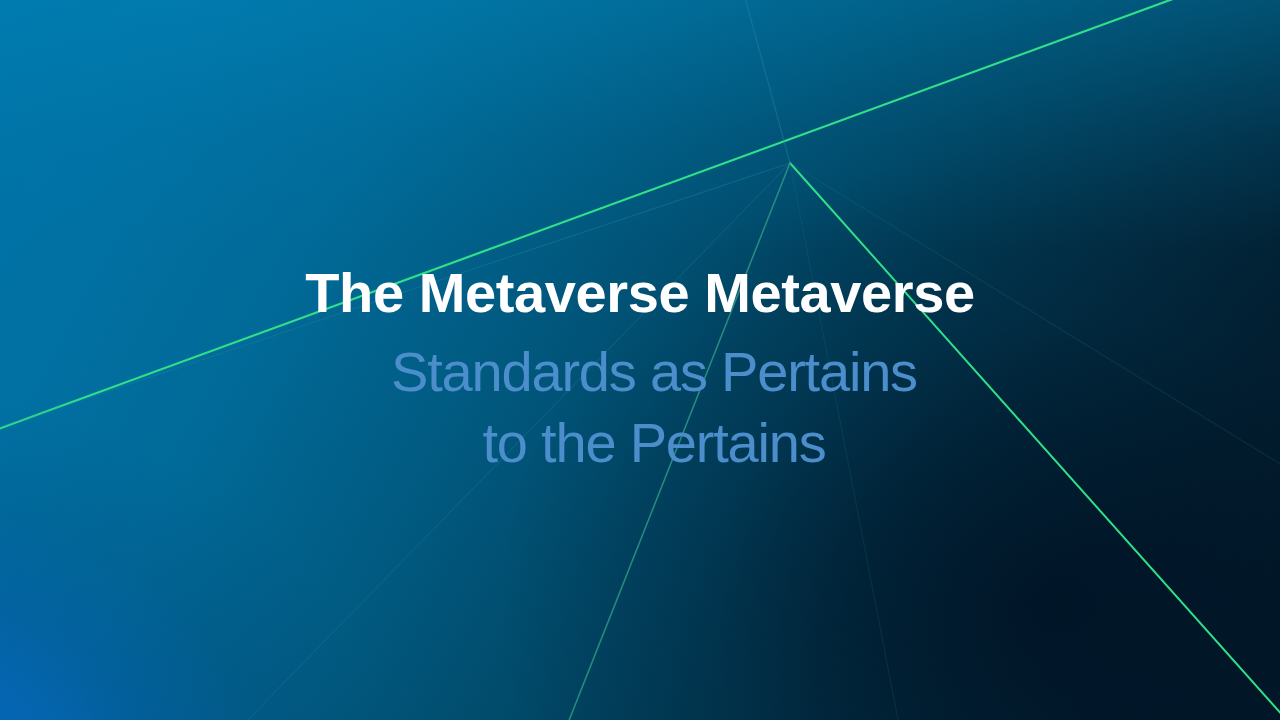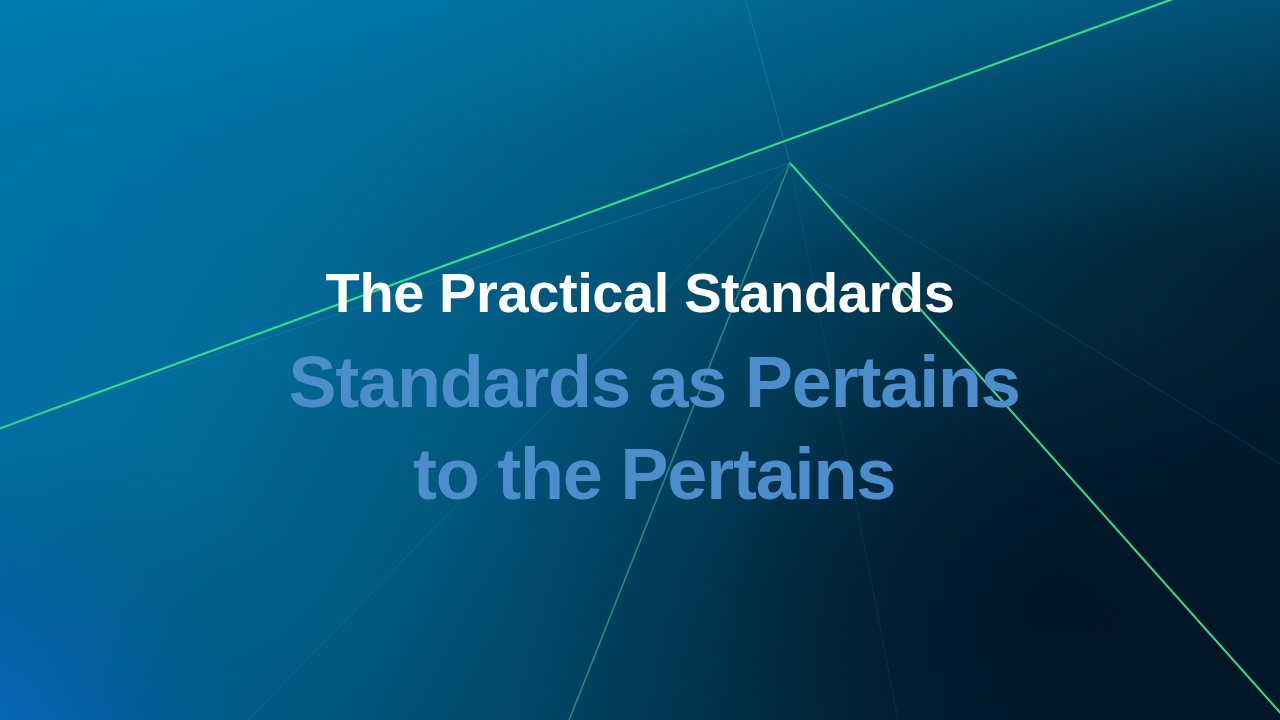--- a/index.html
+++ b/index.html
@@ -82,22 +82,22 @@
   }
   .title {
     font-size: 56px;
     font-weight: 700;
     letter-spacing: -0.4px;
     line-height: 1.1;
     margin: 0;
     white-space: nowrap;
   }
   .subtitle {
-    font-size: 72px;
-    font-weight: 700;
+    font-size: 56px;
+    font-weight: 400;
     letter-spacing: -1.2px;
     line-height: 1.28;
     margin: 12px 0 0 0;
     padding-left: 28px;
   }
   .subtitle-line { display: block; white-space: nowrap; }
 </style>
 </head>
 <body>
 
@@ -112,20 +112,20 @@
       <line x1="790" y1="163" x2="1292" y2="726" stroke="#2fe08a" stroke-width="2" stroke-opacity="1" stroke-linecap="round"></line>
       <line x1="790" y1="163" x2="566" y2="728" stroke="#2f9f85" stroke-width="1.6" stroke-opacity="0.78" stroke-linecap="round"></line>
       <line x1="790" y1="163" x2="744" y2="-6" stroke="#2c8fa0" stroke-width="1.3" stroke-opacity="0.38" stroke-linecap="round"></line>
       <line x1="790" y1="163" x2="-8" y2="430" stroke="#2c8fa0" stroke-width="1.3" stroke-opacity="0.3" stroke-linecap="round"></line>
       <line x1="790" y1="163" x2="236" y2="732" stroke="#2c8fa0" stroke-width="1.2" stroke-opacity="0.22" stroke-linecap="round"></line>
       <line x1="790" y1="163" x2="1290" y2="470" stroke="#2c8fa0" stroke-width="1.2" stroke-opacity="0.16" stroke-linecap="round"></line>
       <line x1="790" y1="163" x2="900" y2="730" stroke="#2c8fa0" stroke-width="1.2" stroke-opacity="0.14" stroke-linecap="round"></line>
     </svg>
 
   <div id="text-block">
-    <h1 class="title" style="color: rgb(255, 255, 255);">The Practical Standards</h1>
+    <h1 class="title" style="color: rgb(255, 255, 255);">The Metaverse Metaverse</h1>
     <h2 class="subtitle" style="color: rgb(75, 142, 203);">
       <span class="subtitle-line">Standards as Pertains</span>
       <span class="subtitle-line">to the Pertains</span>
     </h2>
   </div>
 
 </div>
 
 </body></html>

